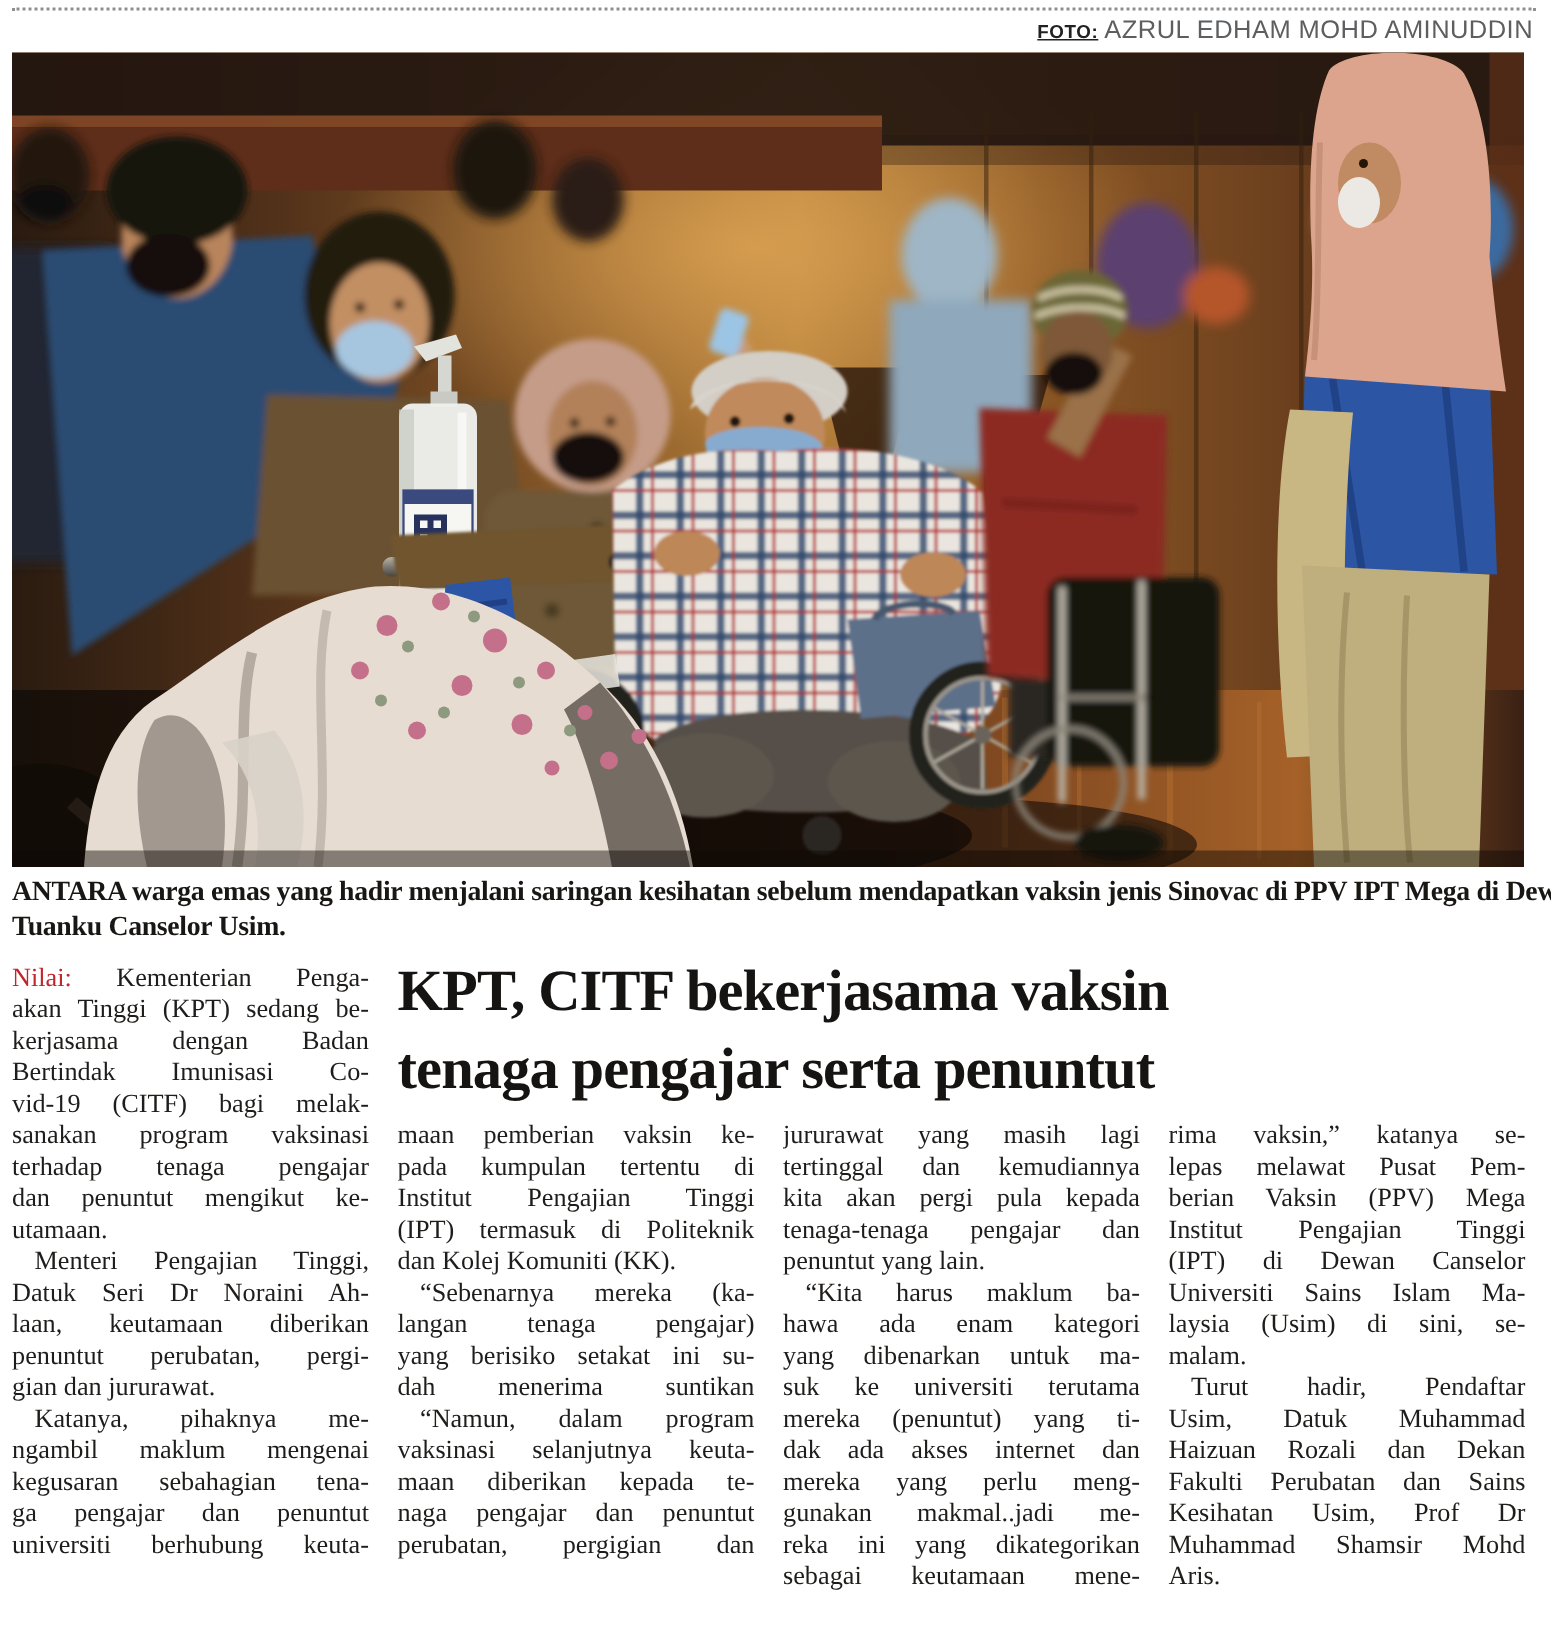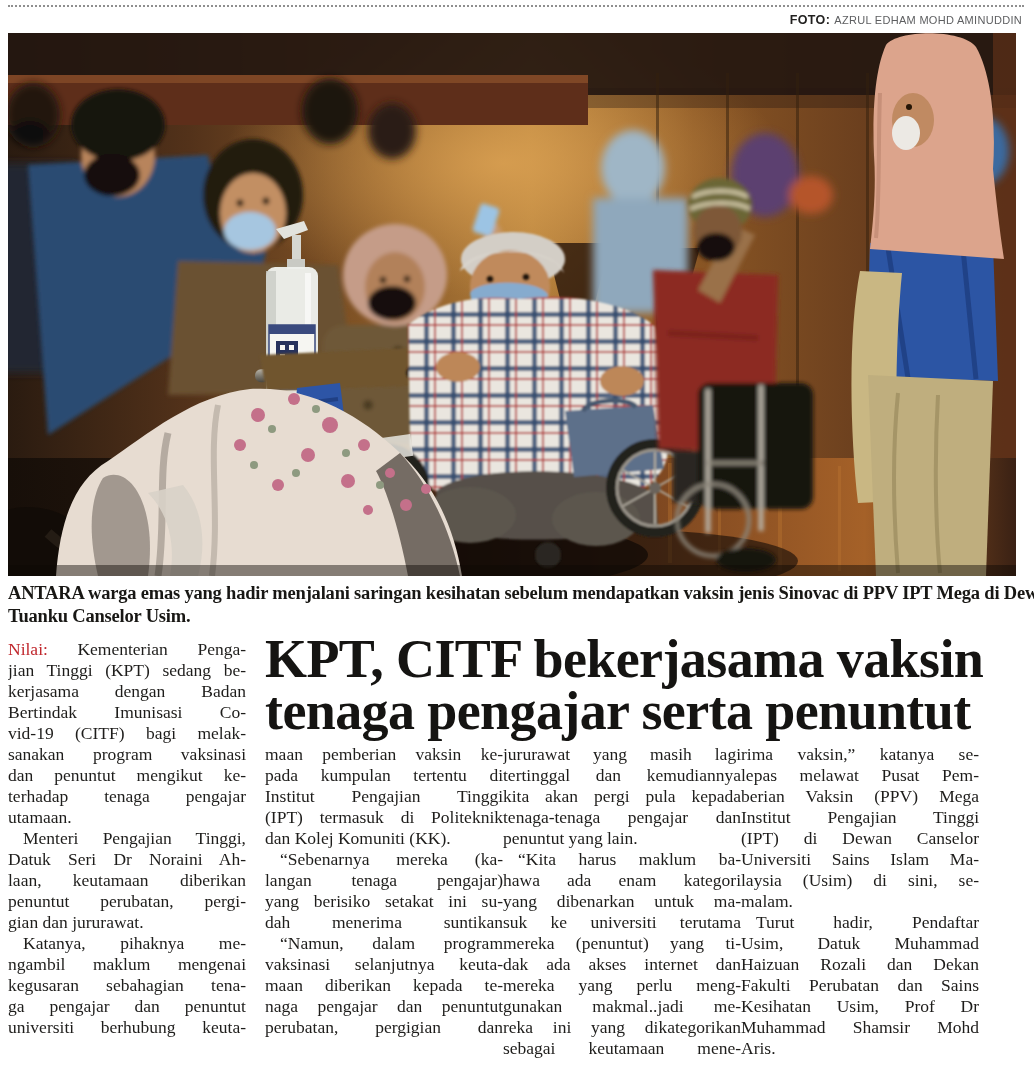--- a/index.html
+++ b/index.html
@@ -15,45 +15,45 @@
   
   .topbar{padding-top:5px;}
   .dotted-rule{border-top:2px dotted #8f8f8f;height:0;}
   .credit{
     text-align:right;
     font-family:"Liberation Sans", sans-serif;
     margin:3px 2px 5px 0;
     white-space:nowrap;
   }
   .credit-label{
-    font-size:12.5px;font-weight:bold;color:#222120;letter-spacing:.4px;
+    font-size:12.5px;font-weight:bold;color:#222120;letter-spacing:.4px;text-decoration:underline;
   }
   .credit-name{
-    font-size:11px;color:#5d5e60;letter-spacing:.3px;margin-left:4px;
+    font-size:17px;color:#5d5e60;letter-spacing:.3px;margin-left:4px;
   }
   
   .photo-wrap{width:1008px;height:543px;overflow:hidden;background:#5a3a1e;}
   .photo-wrap svg{display:block;}
   
   .caption{margin-top:6px;width:1012px;color:#181714;}
   .cap-line{
     font-size:18.5px;font-weight:bold;line-height:23px;letter-spacing:-.2px;
     text-align:justify;text-align-last:justify;white-space:nowrap;
   }
   .cap-line.last{text-align:right;text-align-last:left;white-space:normal;font-family:Liberation Serif, serif;}
   
   .content{display:flex;gap:19px;margin-top:11px;}
   .col{flex:0 0 238px;width:238px;overflow:hidden;}
   .right-zone{flex:0 0 752px;width:752px;}
   .headline{
     margin:-6px 0 7px 0;
-    font-size:54px;font-weight:bold;color:#151412;
+    font-size:39px;font-weight:bold;color:#151412;
     line-height:52px;letter-spacing:-.6px;
   }
-  .cols3{display:flex;}
+  .cols3{display:flex;gap:19px;}
   .line{
     font-size:17.5px;line-height:21px;height:21px;color:#1e1d1b;
     text-align:justify;text-align-last:justify;overflow:hidden;
   }
   .line.end{text-align:center;text-align-last:left;}
   .line.ind{text-indent:15px;}
   .dateline{color:#c0272d;font-weight:normal;}
 </style>
 </head>
 <body>
@@ -324,27 +324,27 @@
   </div>
 
   <div class="caption">
     <div class="cap-line">ANTARA warga emas yang hadir menjalani saringan kesihatan sebelum mendapatkan vaksin jenis Sinovac di PPV IPT Mega di Dewan</div>
     <div class="cap-line last">Tuanku Canselor Usim.</div>
   </div>
 
   <div class="content">
     <div class="col">
         <div class="line"><span class="dateline">Nilai: </span>Kementerian Penga-</div>
-        <div class="line">jian Tinggi (KPT) sedang be-</div>
+        <div class="line">akan Tinggi (KPT) sedang be-</div>
         <div class="line">kerjasama dengan Badan</div>
         <div class="line">Bertindak Imunisasi Co-</div>
         <div class="line">vid-19 (CITF) bagi melak-</div>
         <div class="line">sanakan program vaksinasi</div>
+        <div class="line">terhadap tenaga pengajar</div>
         <div class="line">dan penuntut mengikut ke-</div>
-        <div class="line">terhadap tenaga pengajar</div>
         <div class="line end">utamaan.</div>
         <div class="line ind">Menteri Pengajian Tinggi,</div>
         <div class="line">Datuk Seri Dr Noraini Ah-</div>
         <div class="line">laan, keutamaan diberikan</div>
         <div class="line">penuntut perubatan, pergi-</div>
         <div class="line end">gian dan jururawat.</div>
         <div class="line ind">Katanya, pihaknya me-</div>
         <div class="line">ngambil maklum mengenai</div>
         <div class="line">kegusaran sebahagian tena-</div>
         <div class="line">ga pengajar dan penuntut</div>

